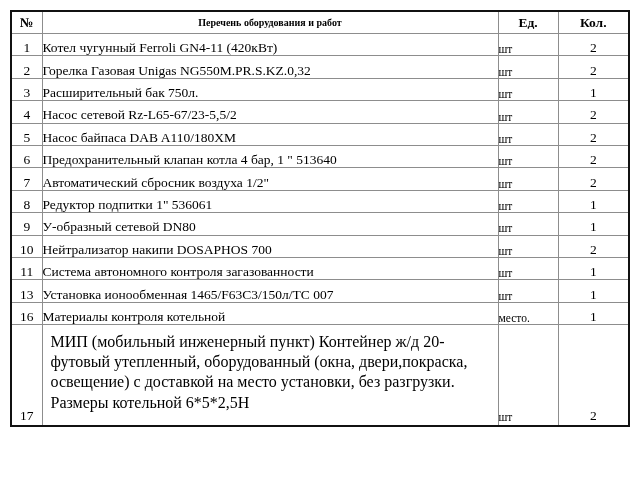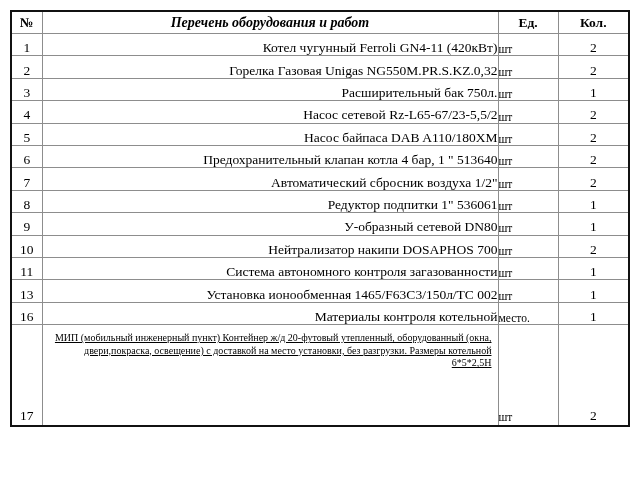--- a/index.html
+++ b/index.html
@@ -49,38 +49,37 @@
   
   thead th {
     height: 21px;
     font-weight: bold;
     font-size: 13.5px;
     text-align: center;
     vertical-align: middle;
     white-space: nowrap;
   }
   thead th.h-desc {
-    font-size: 14px;
-    font-style: italic;
+    font-size: 10px;
   }
 
   
   tbody tr.data-row > td {
     height: 21.4px;
   }
 
   td.cell-num {
     text-align: center;
     vertical-align: bottom;
     font-size: 13.5px;
     line-height: 1.05;
     padding-bottom: 1px;
   }
   td.cell-desc {
-    text-align: right;
+    text-align: left;
     vertical-align: bottom;
     font-size: 13.5px;
     line-height: 1.12;
     padding-left: 7px;
     padding-right: 4px;
     padding-bottom: 1px;
     white-space: nowrap;
     overflow: hidden;
   }
   td.cell-unit {
@@ -100,26 +99,25 @@
   }
 
   
   tr.tall-row > td {
     height: 93px;
   }
   tr.tall-row td.cell-desc {
     vertical-align: top;
     white-space: normal;
     padding-top: 7px;
-    padding-left: 2px;
+    padding-left: 8px;
     padding-right: 6px;
     line-height: 1.26;
-    font-size: 10px;
+    font-size: 16px;
     word-spacing: 0px;
-    text-decoration: underline;
   }
   tr.tall-row td.cell-num,
   tr.tall-row td.cell-unit,
   tr.tall-row td.cell-qty {
     vertical-align: bottom;
     padding-bottom: 2px;
   }
 </style>
 </head>
 <body>
@@ -203,21 +201,21 @@
           <td class="cell-qty">2</td>
         </tr>
         <tr class="data-row">
           <td class="cell-num">11</td>
           <td class="cell-desc">Система автономного контроля загазованности</td>
           <td class="cell-unit">шт</td>
           <td class="cell-qty">1</td>
         </tr>
         <tr class="data-row">
           <td class="cell-num">13</td>
-          <td class="cell-desc">Установка ионообменная 1465/F63C3/150л/TC 002</td>
+          <td class="cell-desc">Установка ионообменная 1465/F63C3/150л/TC 007</td>
           <td class="cell-unit">шт</td>
           <td class="cell-qty">1</td>
         </tr>
         <tr class="data-row">
           <td class="cell-num">16</td>
           <td class="cell-desc">Материалы контроля котельной</td>
           <td class="cell-unit">место.</td>
           <td class="cell-qty">1</td>
         </tr>
         <tr class="tall-row">

